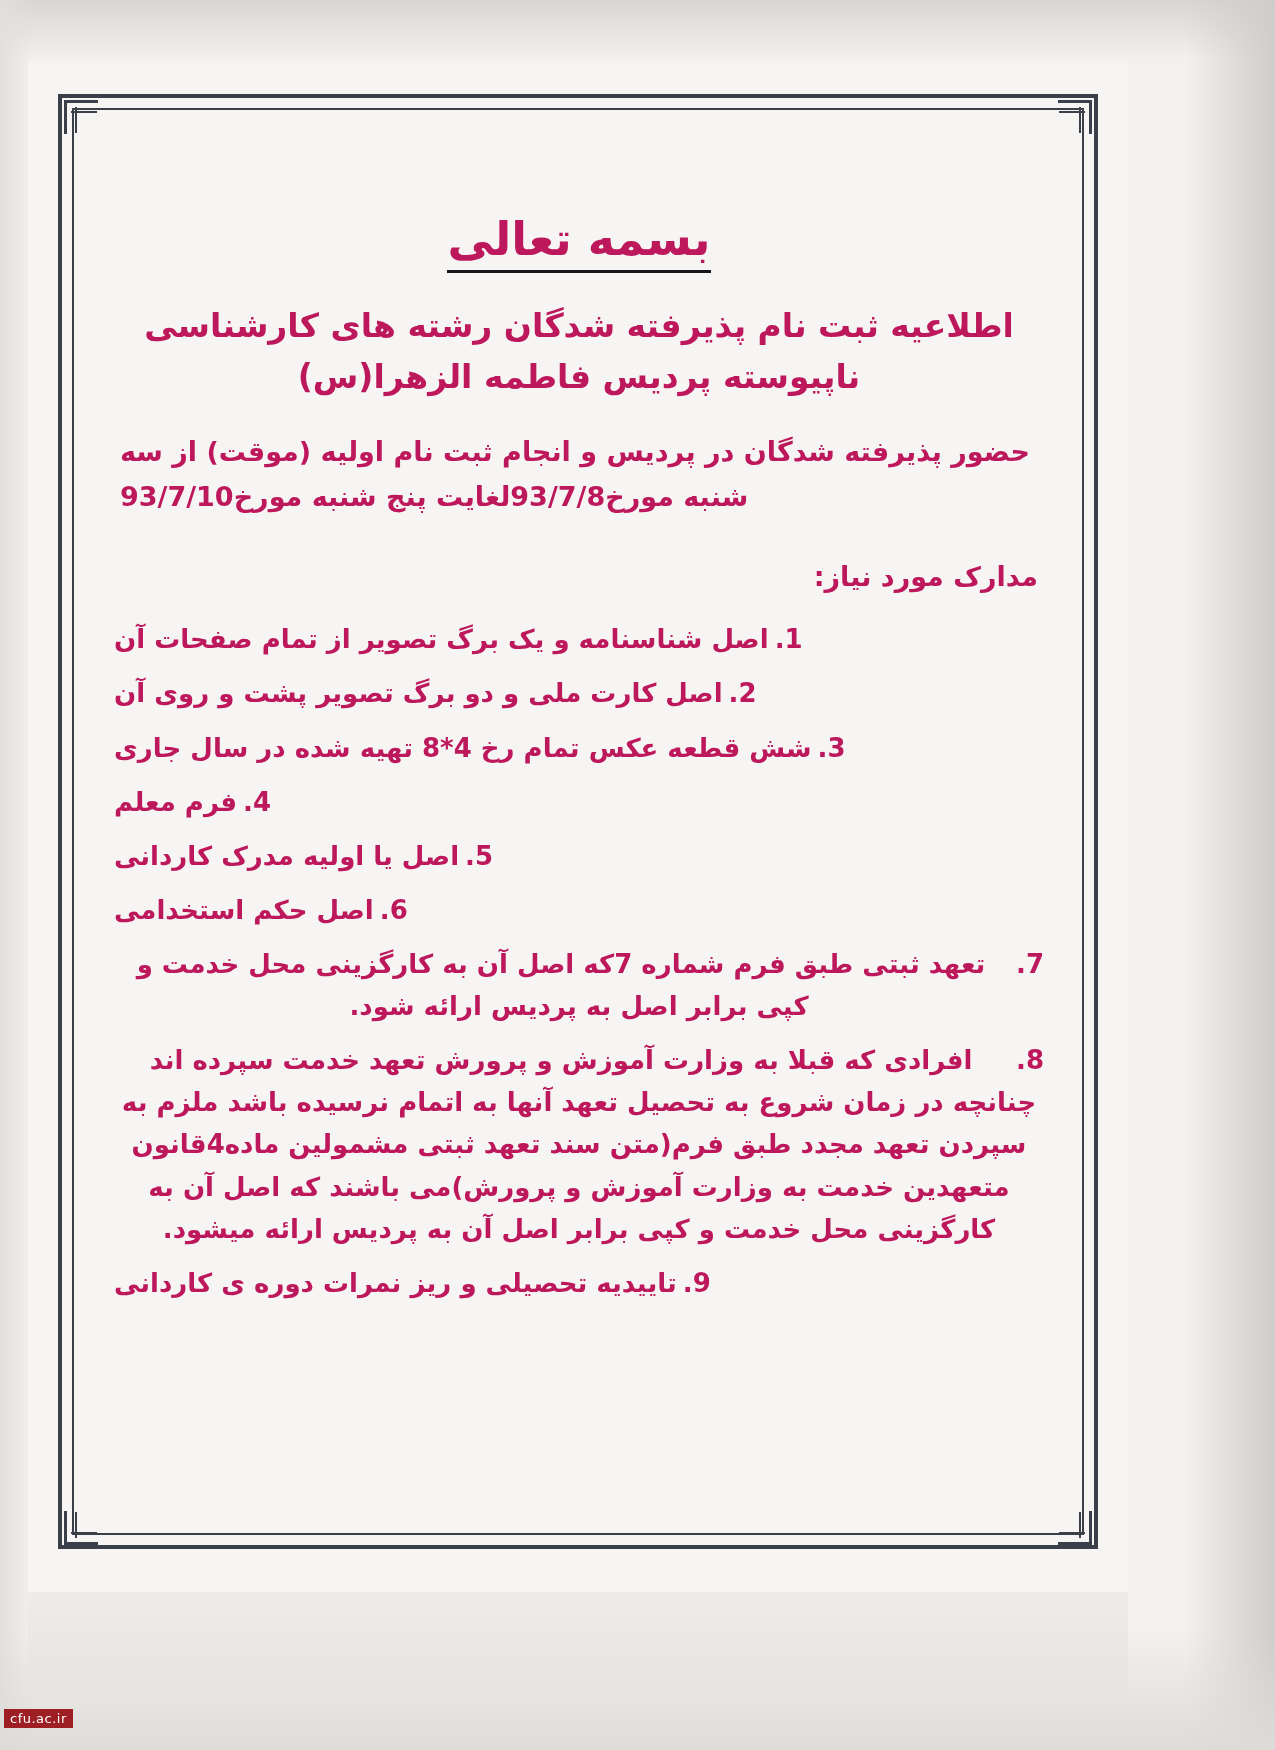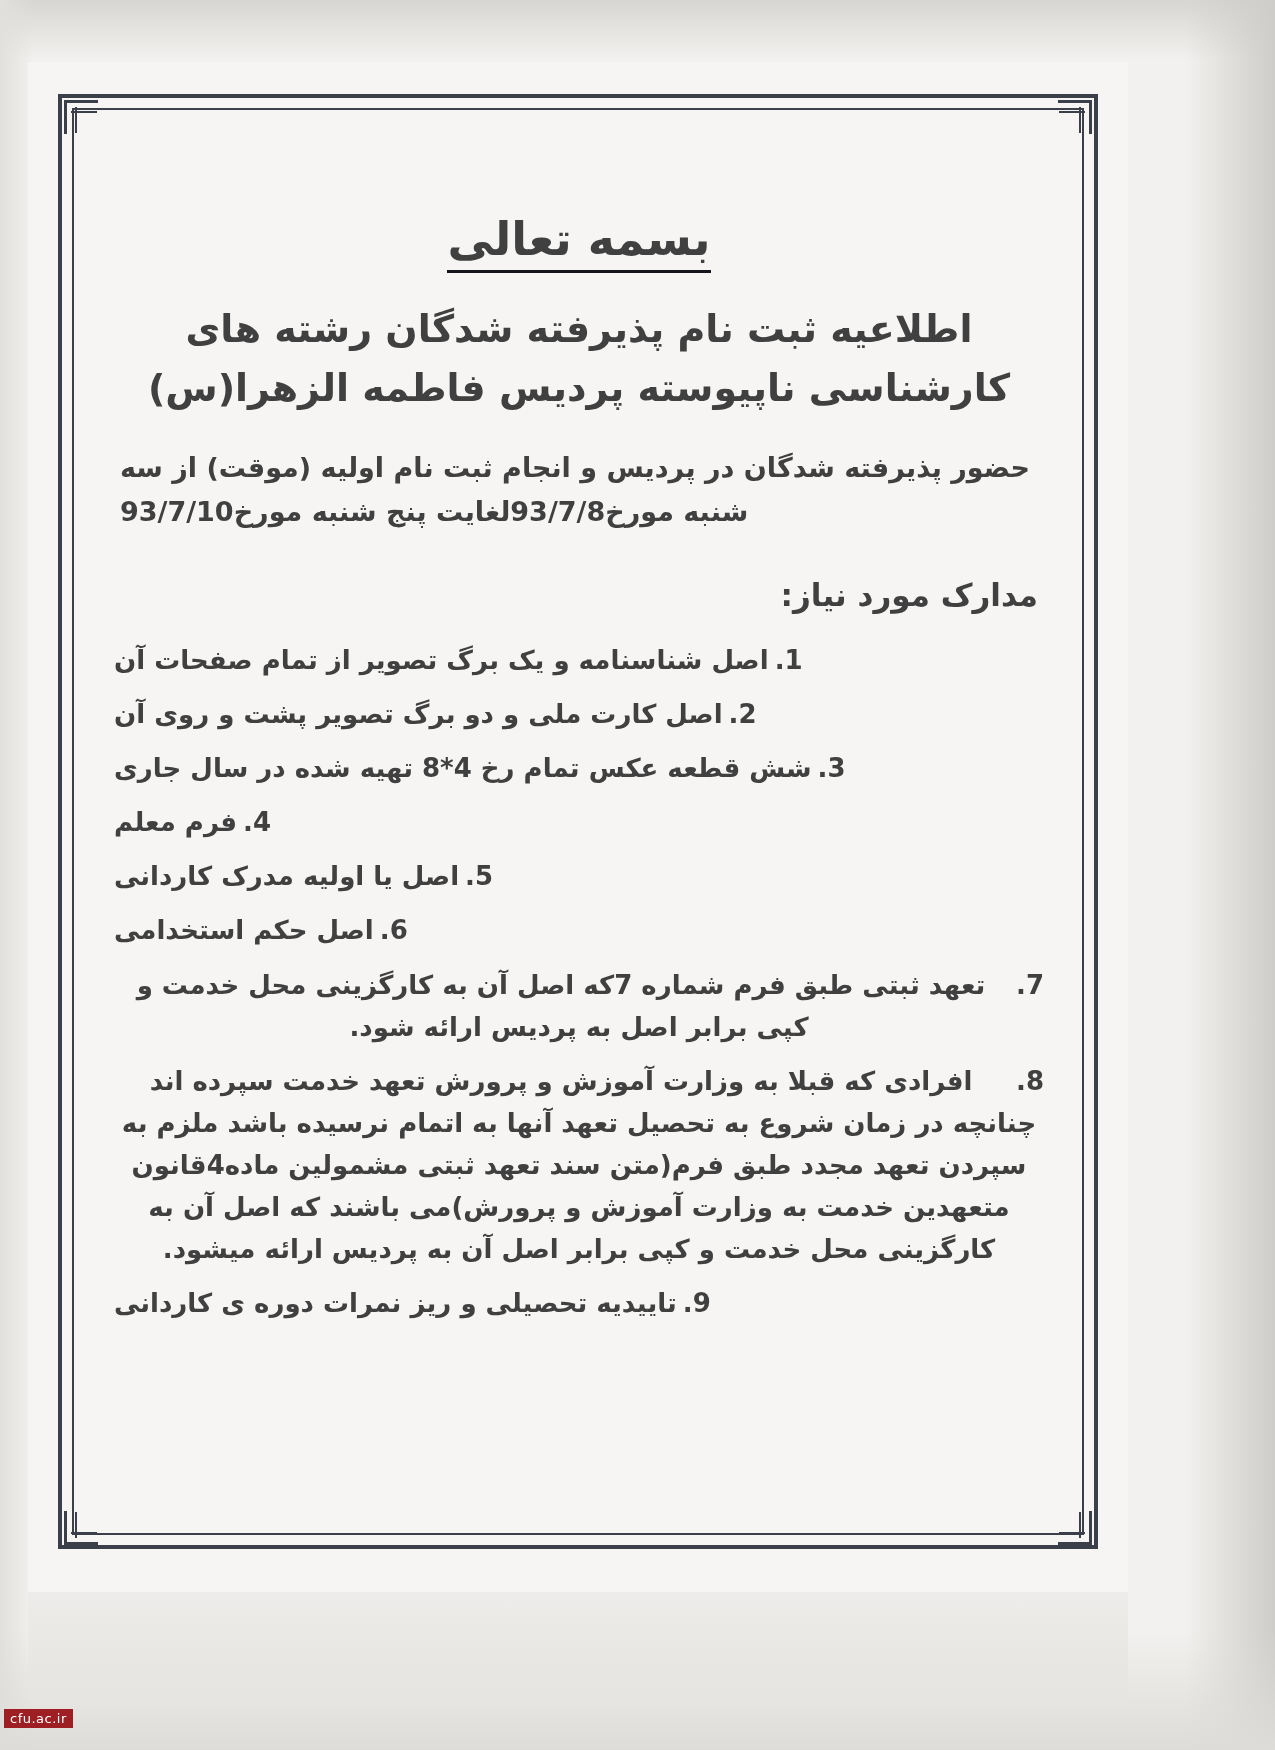--- a/index.html
+++ b/index.html
@@ -96,57 +96,57 @@
   .corner.bl i.v { left: 8px; bottom: 4px; }
   .corner.br i.h { right: 4px; bottom: 8px; }
   .corner.br i.v { right: 8px; bottom: 4px; }
 
   
   .content {
     position: absolute;
     left: 86px;
     top: 150px;
     width: 930px;
-    color: #404040;
+    color: #be185d;
     direction: rtl;
     text-align: right;
   }
 
   .basmala {
     text-align: center;
     font-size: 46px;
     font-weight: bold;
     letter-spacing: 0px;
     margin: 0 0 34px 0;
   }
   .basmala span {
     border-bottom: 3px solid #14161c;
     padding-bottom: 4px;
   }
 
   .title {
     text-align: center;
-    font-size: 38px;
+    font-size: 33px;
     font-weight: bold;
     line-height: 1.55;
     margin: 0 0 28px 0;
     padding: 0 10px;
   }
 
   .intro {
     font-size: 27px;
     font-weight: bold;
     line-height: 1.65;
     text-align: left;
     margin: 0 0 42px 0;
     padding: 0 6px;
   }
 
   .docs-label {
-    font-size: 31px;
+    font-size: 27px;
     font-weight: bold;
     text-align: right;
     margin: 8px 6px 26px 0;
   }
 
   ol.items {
     margin: 0;
     padding: 0 0 0 0;
     list-style: none;
     counter-reset: itm;

